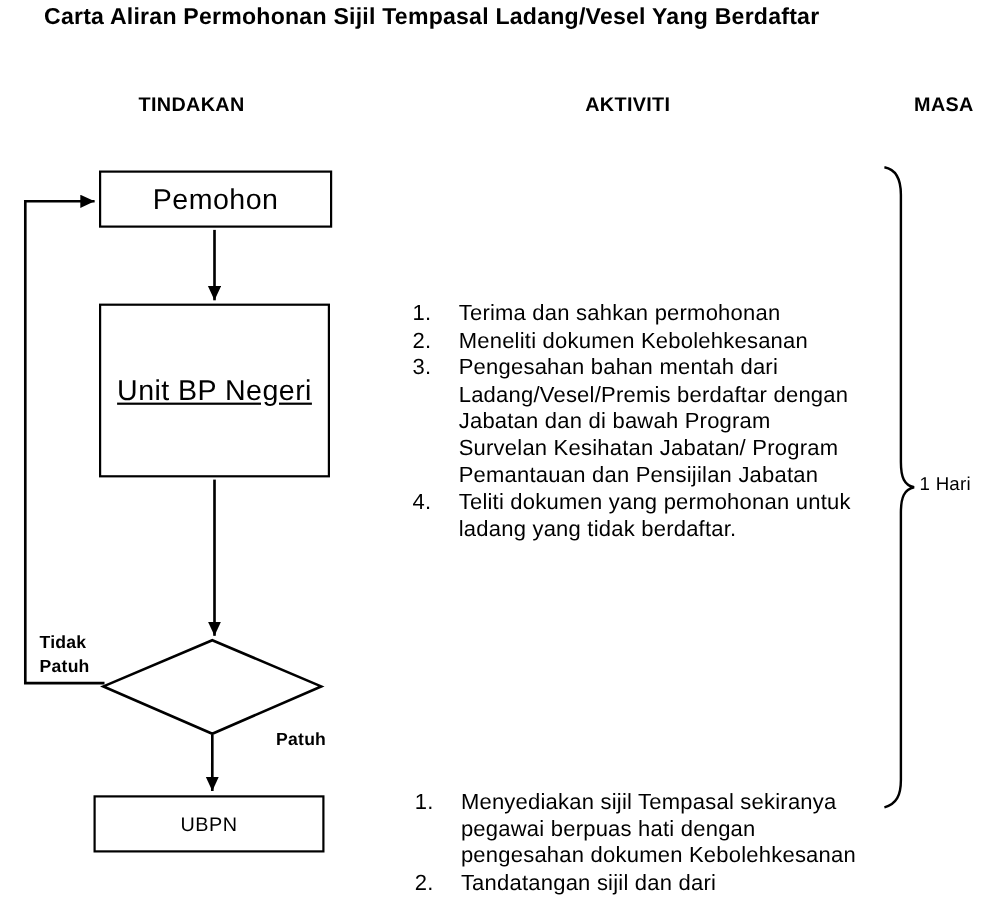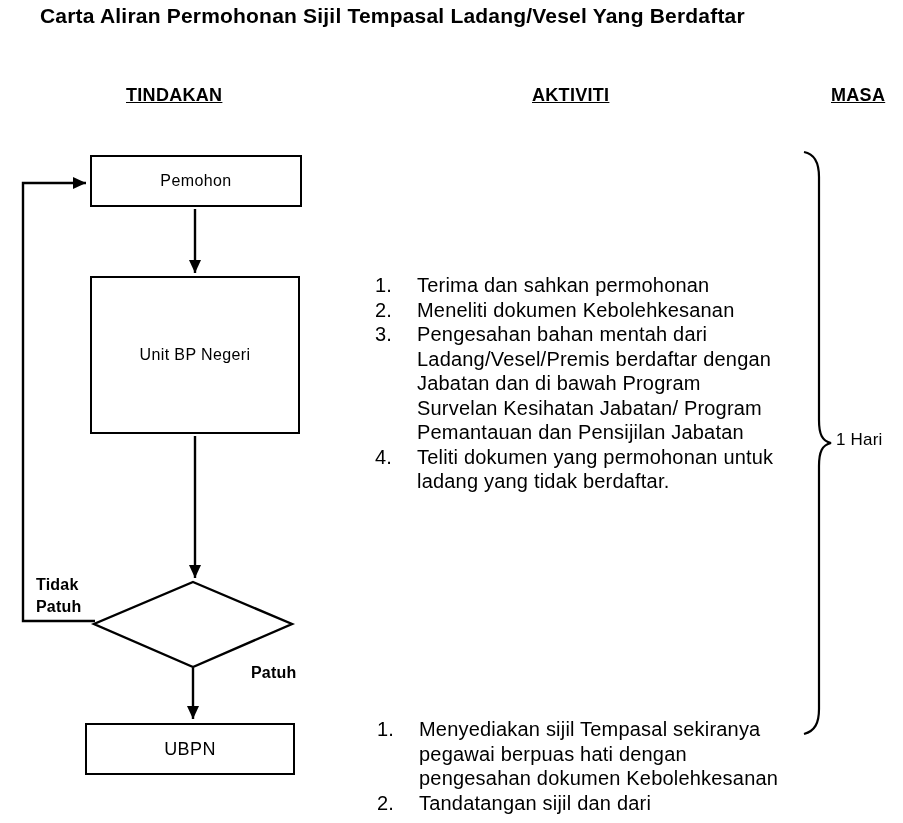--- a/index.html
+++ b/index.html
@@ -11,37 +11,37 @@
     color: #000000;
     font-family: "Liberation Sans", sans-serif;
     overflow: hidden;
   }
   .abs { position: absolute; }
   .title {
     left: 40px; top: 4px;
     font-size: 21px; font-weight: bold; letter-spacing: 0.2px;
     white-space: nowrap;
   }
-  .hdr { font-weight: bold; font-size: 18px; letter-spacing: 0.3px; text-decoration: underline; }
+  .hdr { font-weight: bold; font-size: 18px; letter-spacing: 0.3px; }
   .h-tindakan { left: 126px; top: 85px; }
   .h-aktiviti { left: 532px; top: 85px; }
   .h-masa     { left: 831px; top: 85px; }
 
   .overlay { left: 0; top: 0; width: 903px; height: 823px; pointer-events: none; }
   .stroke { stroke: #000000; fill: none; }
 
   .box {
     border: 2px solid #000000;
     background: #ffffff;
     box-sizing: border-box;
     display: flex; align-items: center; justify-content: center;
-    font-size: 16px; letter-spacing: 0.4px;
+    font-size: 26px; letter-spacing: 0.4px;
   }
   .b-pemohon { left: 90px; top: 155px; width: 212px; height: 52px; }
-  .b-unitbp  { left: 90px; top: 276px; width: 210px; height: 158px; }
+  .b-unitbp  { left: 90px; top: 276px; width: 210px; height: 158px; text-decoration: underline; }
   .b-ubpn    { left: 85px; top: 723px; width: 210px; height: 52px; font-size: 18px; }
 
   .lbl { font-weight: bold; font-size: 16px; letter-spacing: 0.2px; }
   .l-tidakpatuh { left: 36px; top: 574px; line-height: 22px; }
   .l-patuh { left: 251px; top: 664px; }
 
   .multiline { white-space: pre-line; }
   .body-text { font-size: 20px; letter-spacing: 0.2px; }
   .intro { left: 375px; top: 153px; width: 420px; line-height: 26px; }
 

